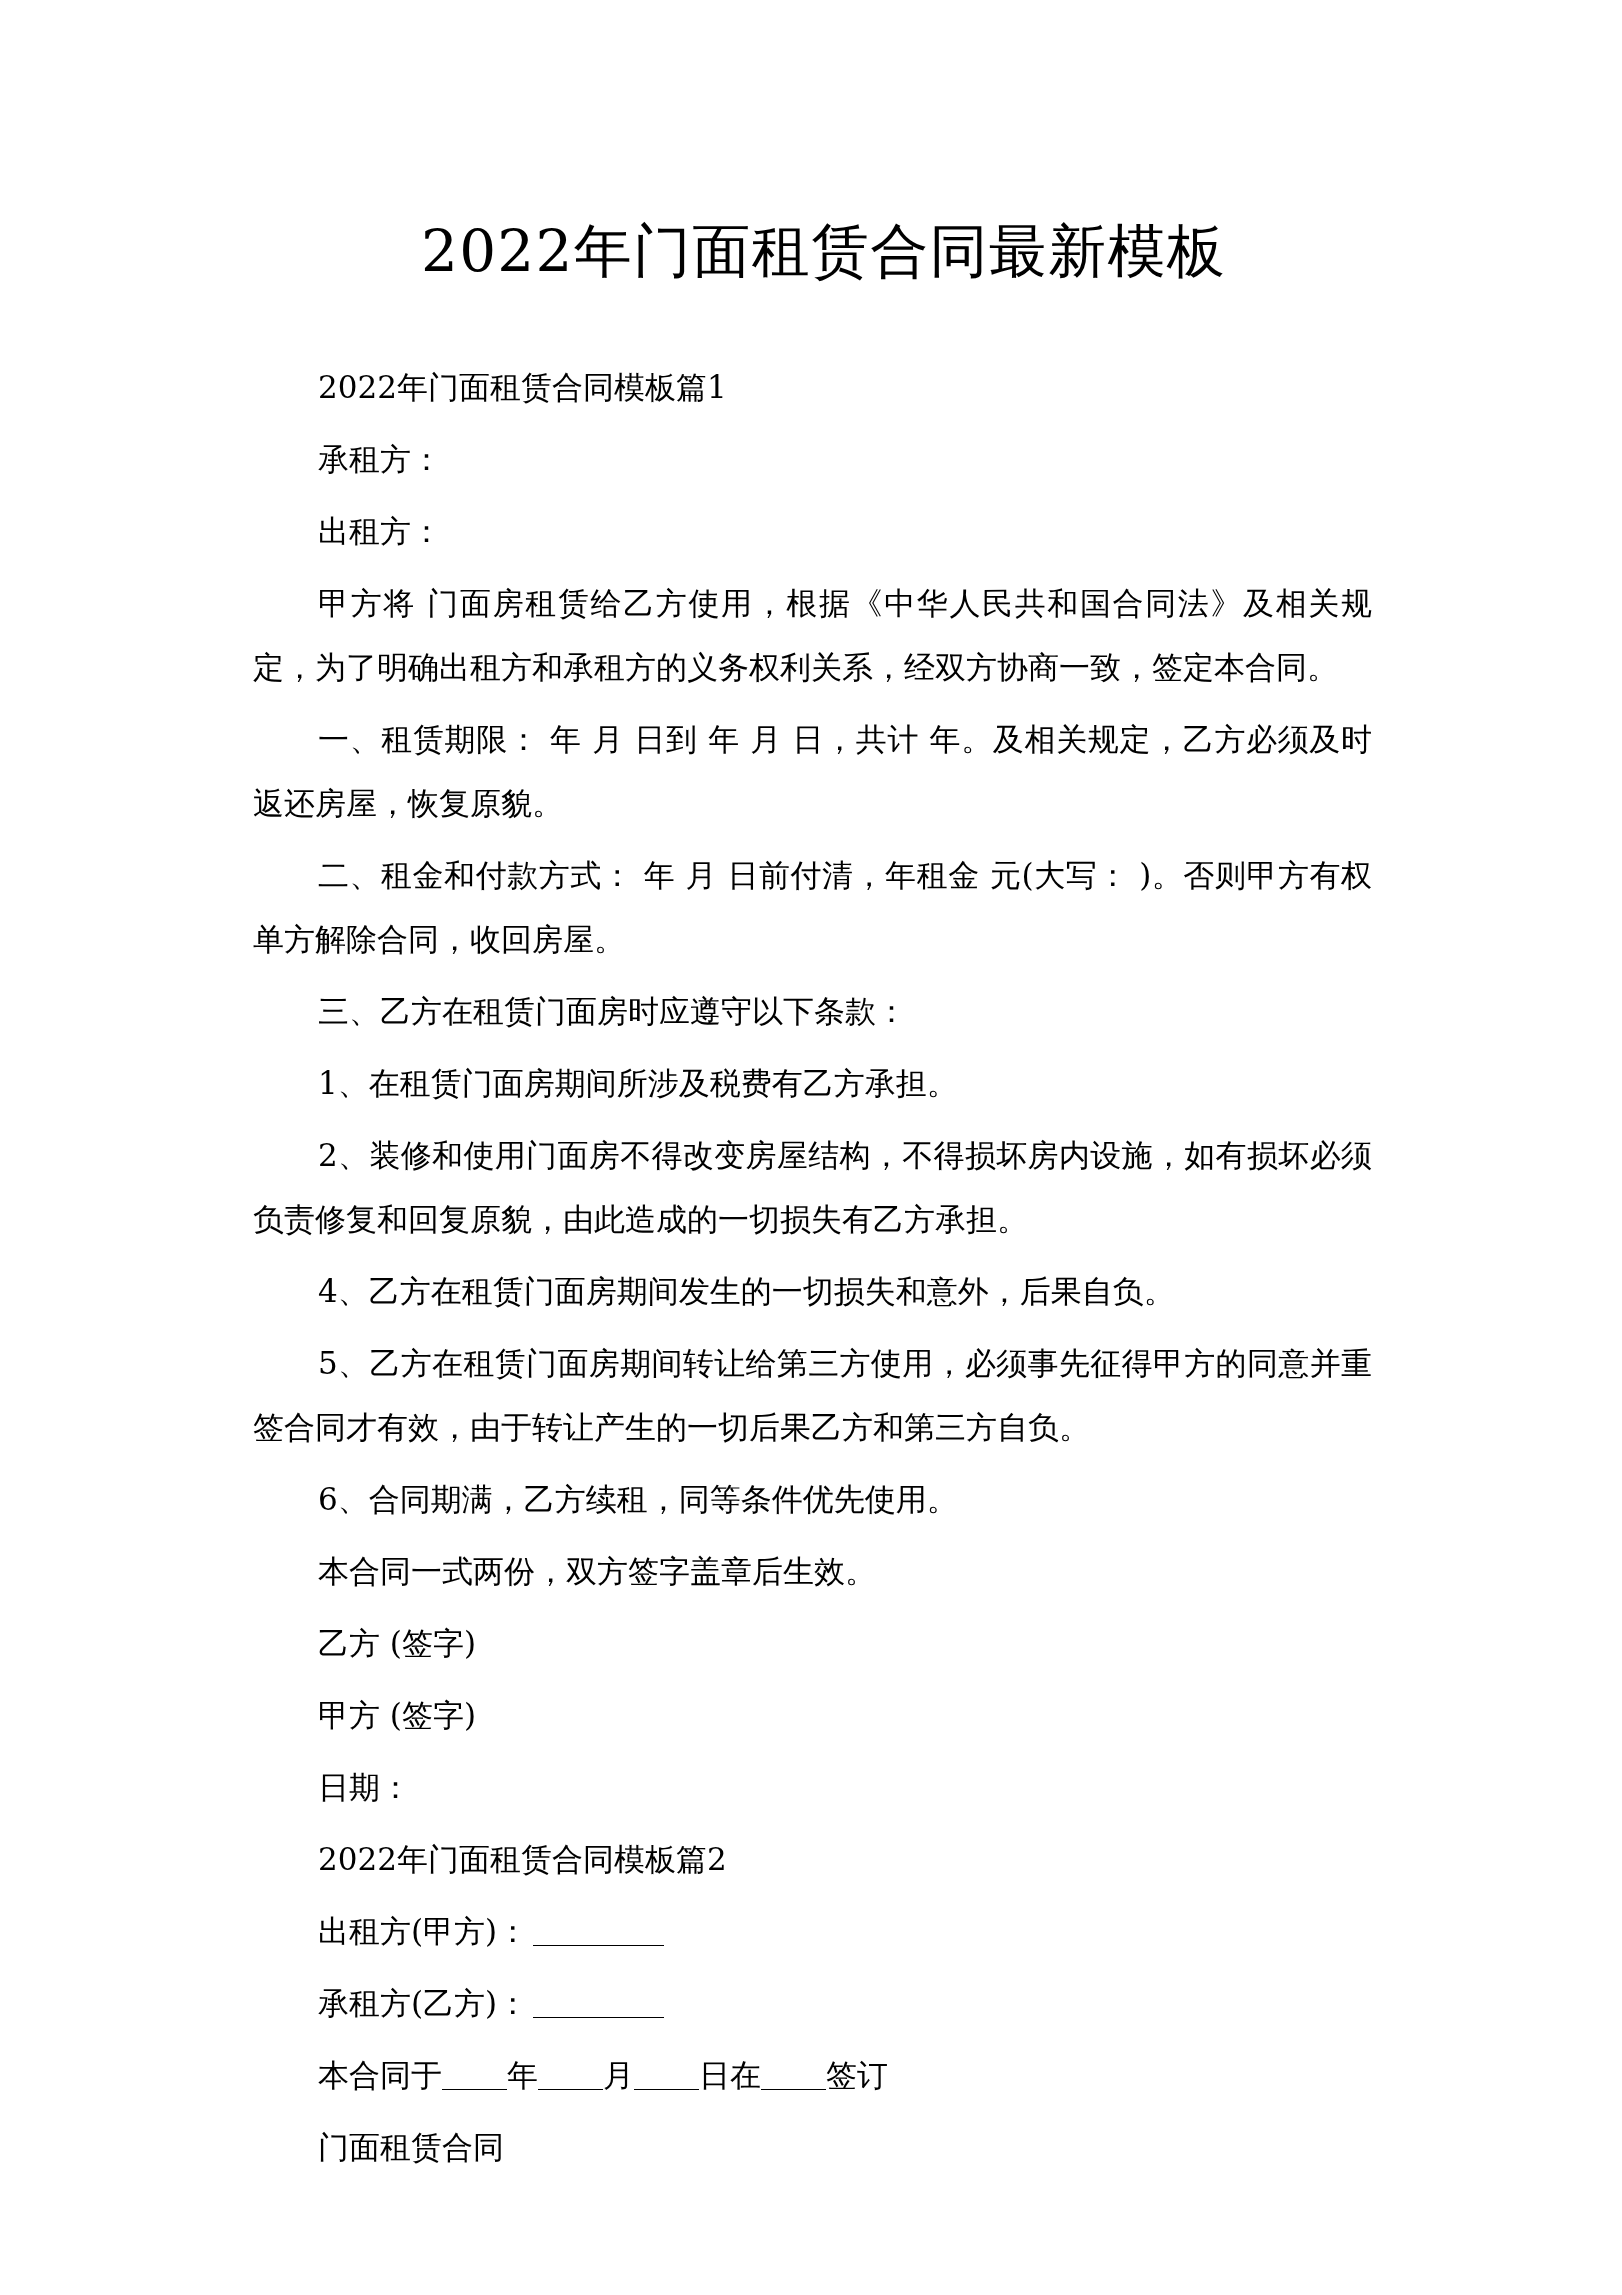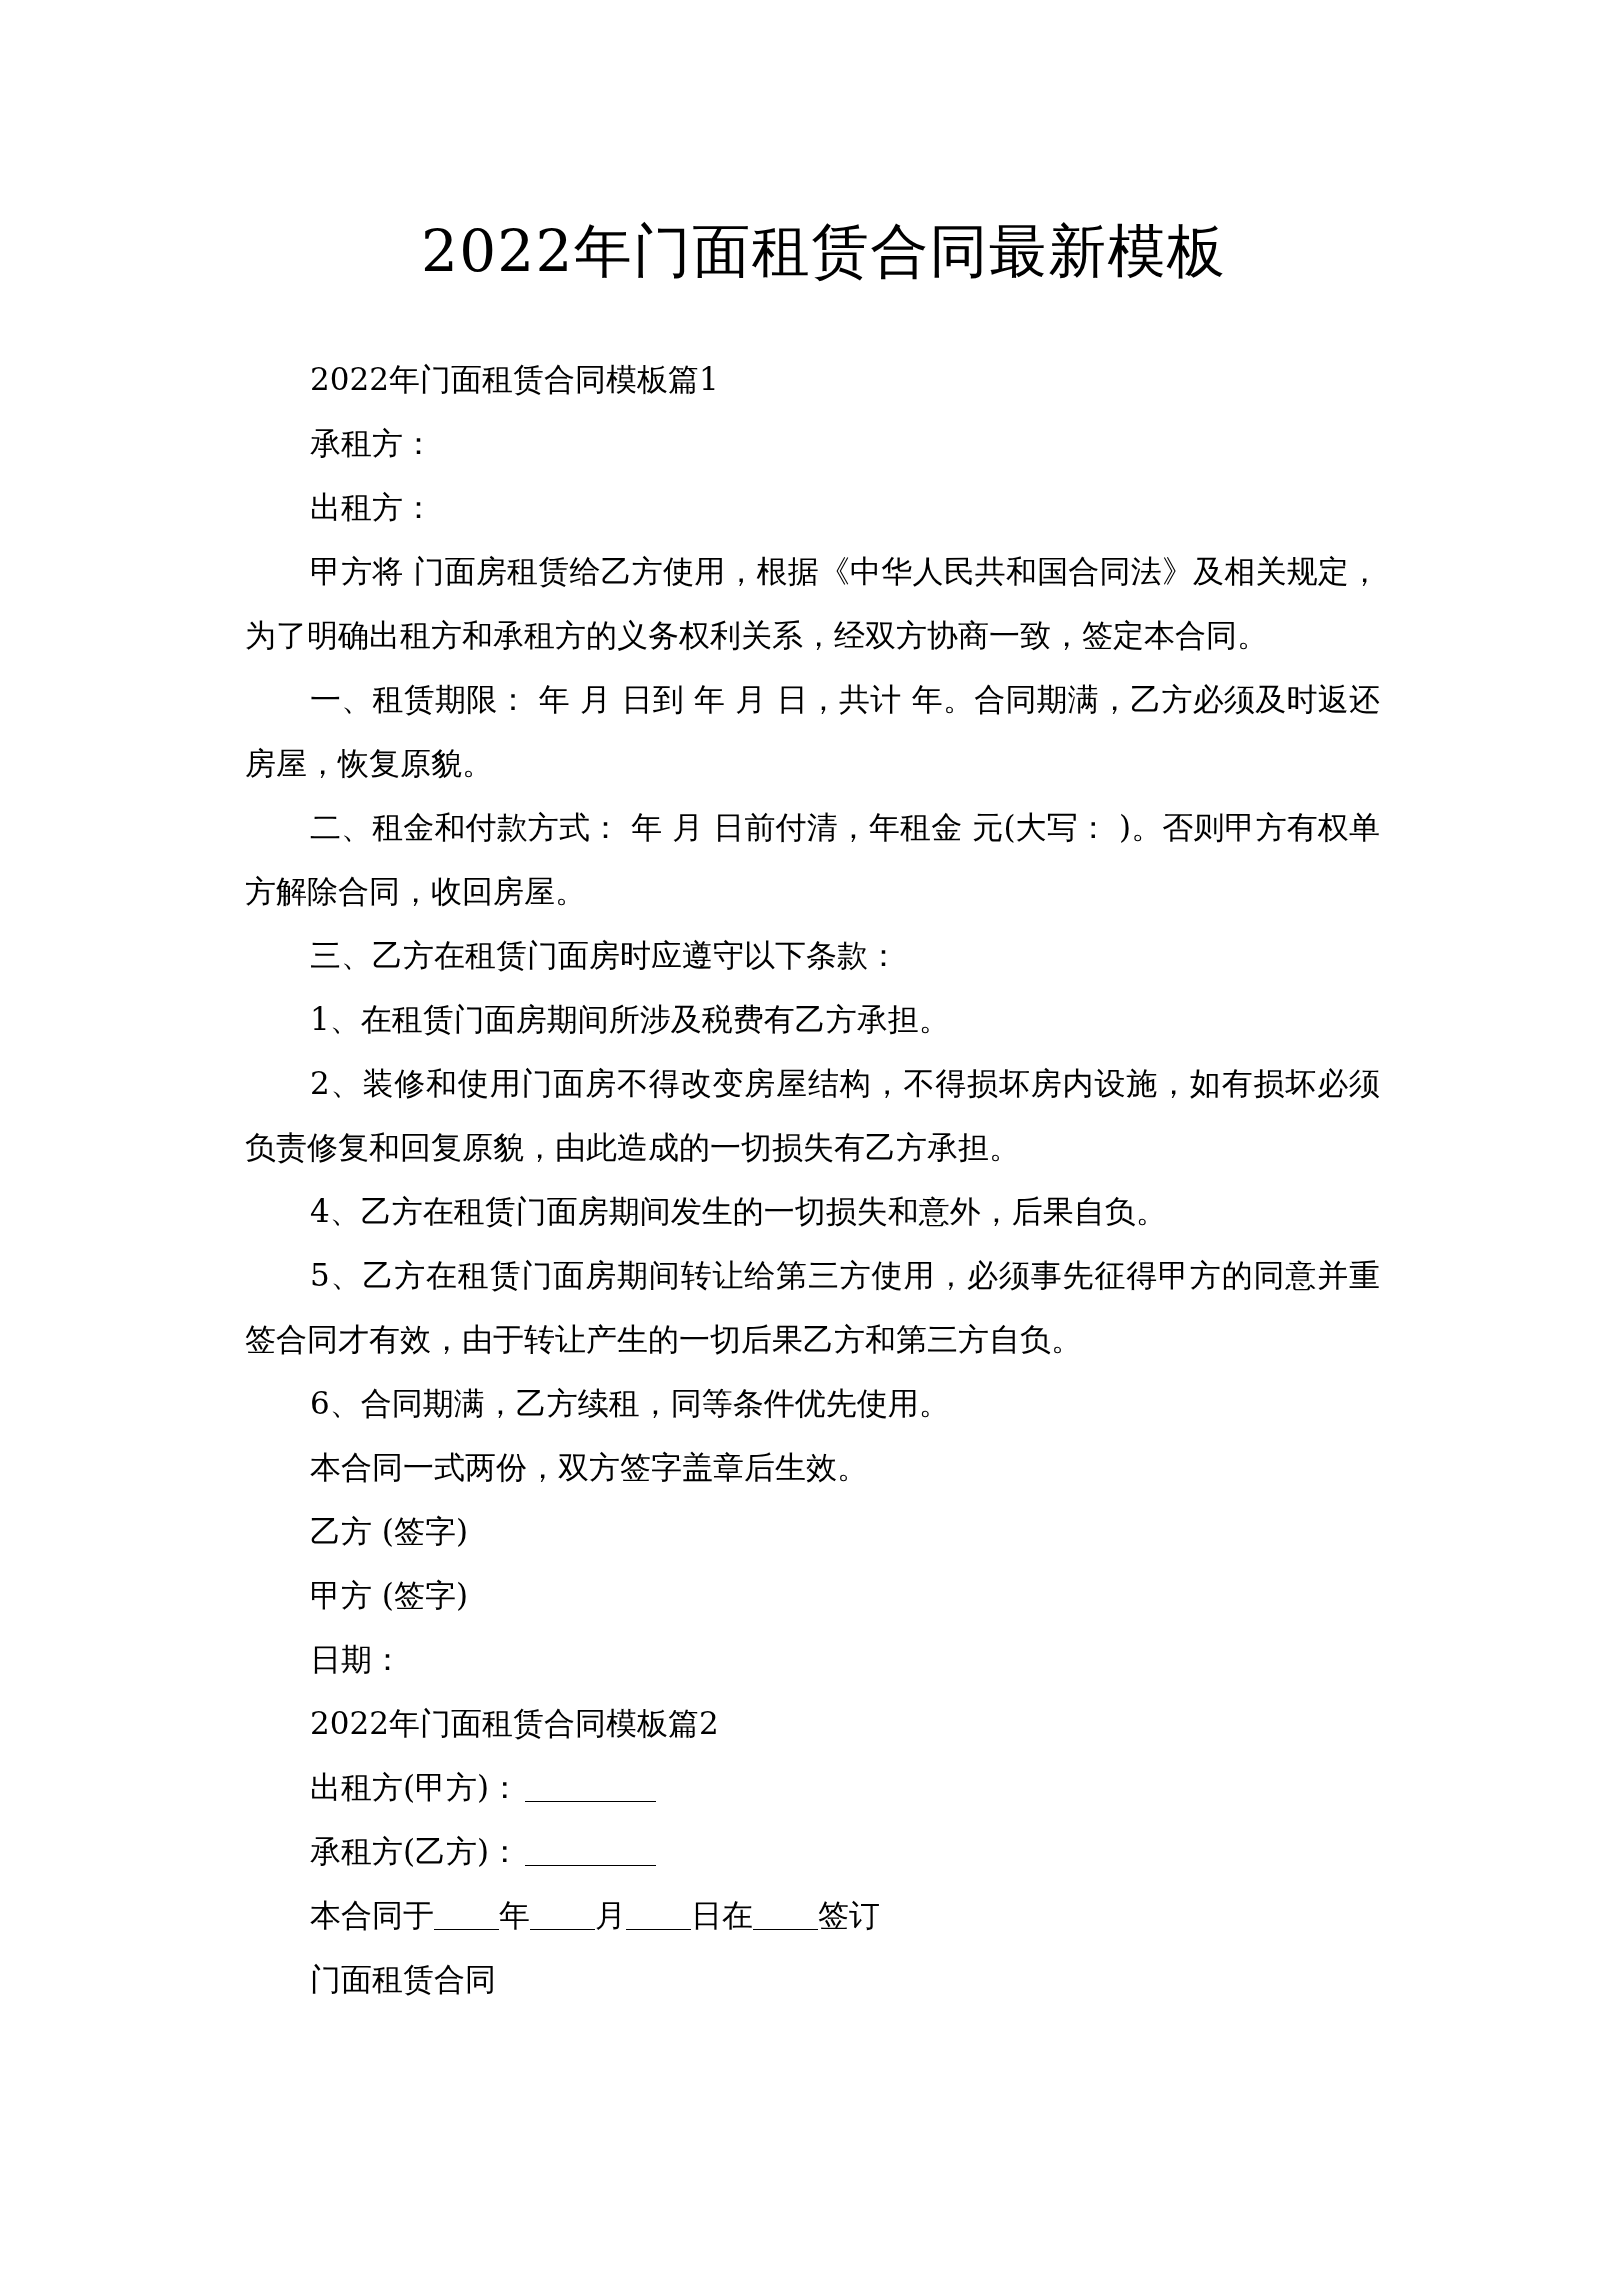--- a/index.html
+++ b/index.html
@@ -37,21 +37,21 @@
     }
     .body {
       position: absolute;
       left: 245px;
       top: 347px;
       width: 1135px;
       font-size: 31px;
       line-height: 64px;
     }
     .p {
-      margin: 0;
+      margin: 8px;
       text-indent: 65px;
       text-align: justify;
       text-align-last: left;
       white-space: normal;
     }
     .blank {
       display: inline-block;
       border-bottom: 1.3px solid #000;
       height: 1em;
       vertical-align: baseline;
@@ -67,21 +67,21 @@
 <div class="page">
 
   <h1 class="title">2022年门面租赁合同最新模板</h1>
 
   <div class="body">
 
     <p class="p">2022年门面租赁合同模板篇1</p>
     <p class="p">承租方：</p>
     <p class="p">出租方：</p>
     <p class="p">甲方将 门面房租赁给乙方使用，根据《中华人民共和国合同法》及相关规定，为了明确出租方和承租方的义务权利关系，经双方协商一致，签定本合同。</p>
-    <p class="p">一、租赁期限： 年 月 日到 年 月 日，共计 年。合同期满，乙方必须及时返还房屋，恢复原貌。</p>
+    <p class="p">一、租赁期限： 年 月 日到 年 月 日，共计 年。及相关规定，乙方必须及时返还房屋，恢复原貌。</p>
     <p class="p">二、租金和付款方式： 年 月 日前付清，年租金 元(大写： )。否则甲方有权单方解除合同，收回房屋。</p>
     <p class="p">三、乙方在租赁门面房时应遵守以下条款：</p>
     <p class="p">1、在租赁门面房期间所涉及税费有乙方承担。</p>
     <p class="p">2、装修和使用门面房不得改变房屋结构，不得损坏房内设施，如有损坏必须负责修复和回复原貌，由此造成的一切损失有乙方承担。</p>
     <p class="p">4、乙方在租赁门面房期间发生的一切损失和意外，后果自负。</p>
     <p class="p">5、乙方在租赁门面房期间转让给第三方使用，必须事先征得甲方的同意并重签合同才有效，由于转让产生的一切后果乙方和第三方自负。</p>
     <p class="p">6、合同期满，乙方续租，同等条件优先使用。</p>
     <p class="p">本合同一式两份，双方签字盖章后生效。</p>
     <p class="p">乙方 (签字)</p>
     <p class="p">甲方 (签字)</p>

